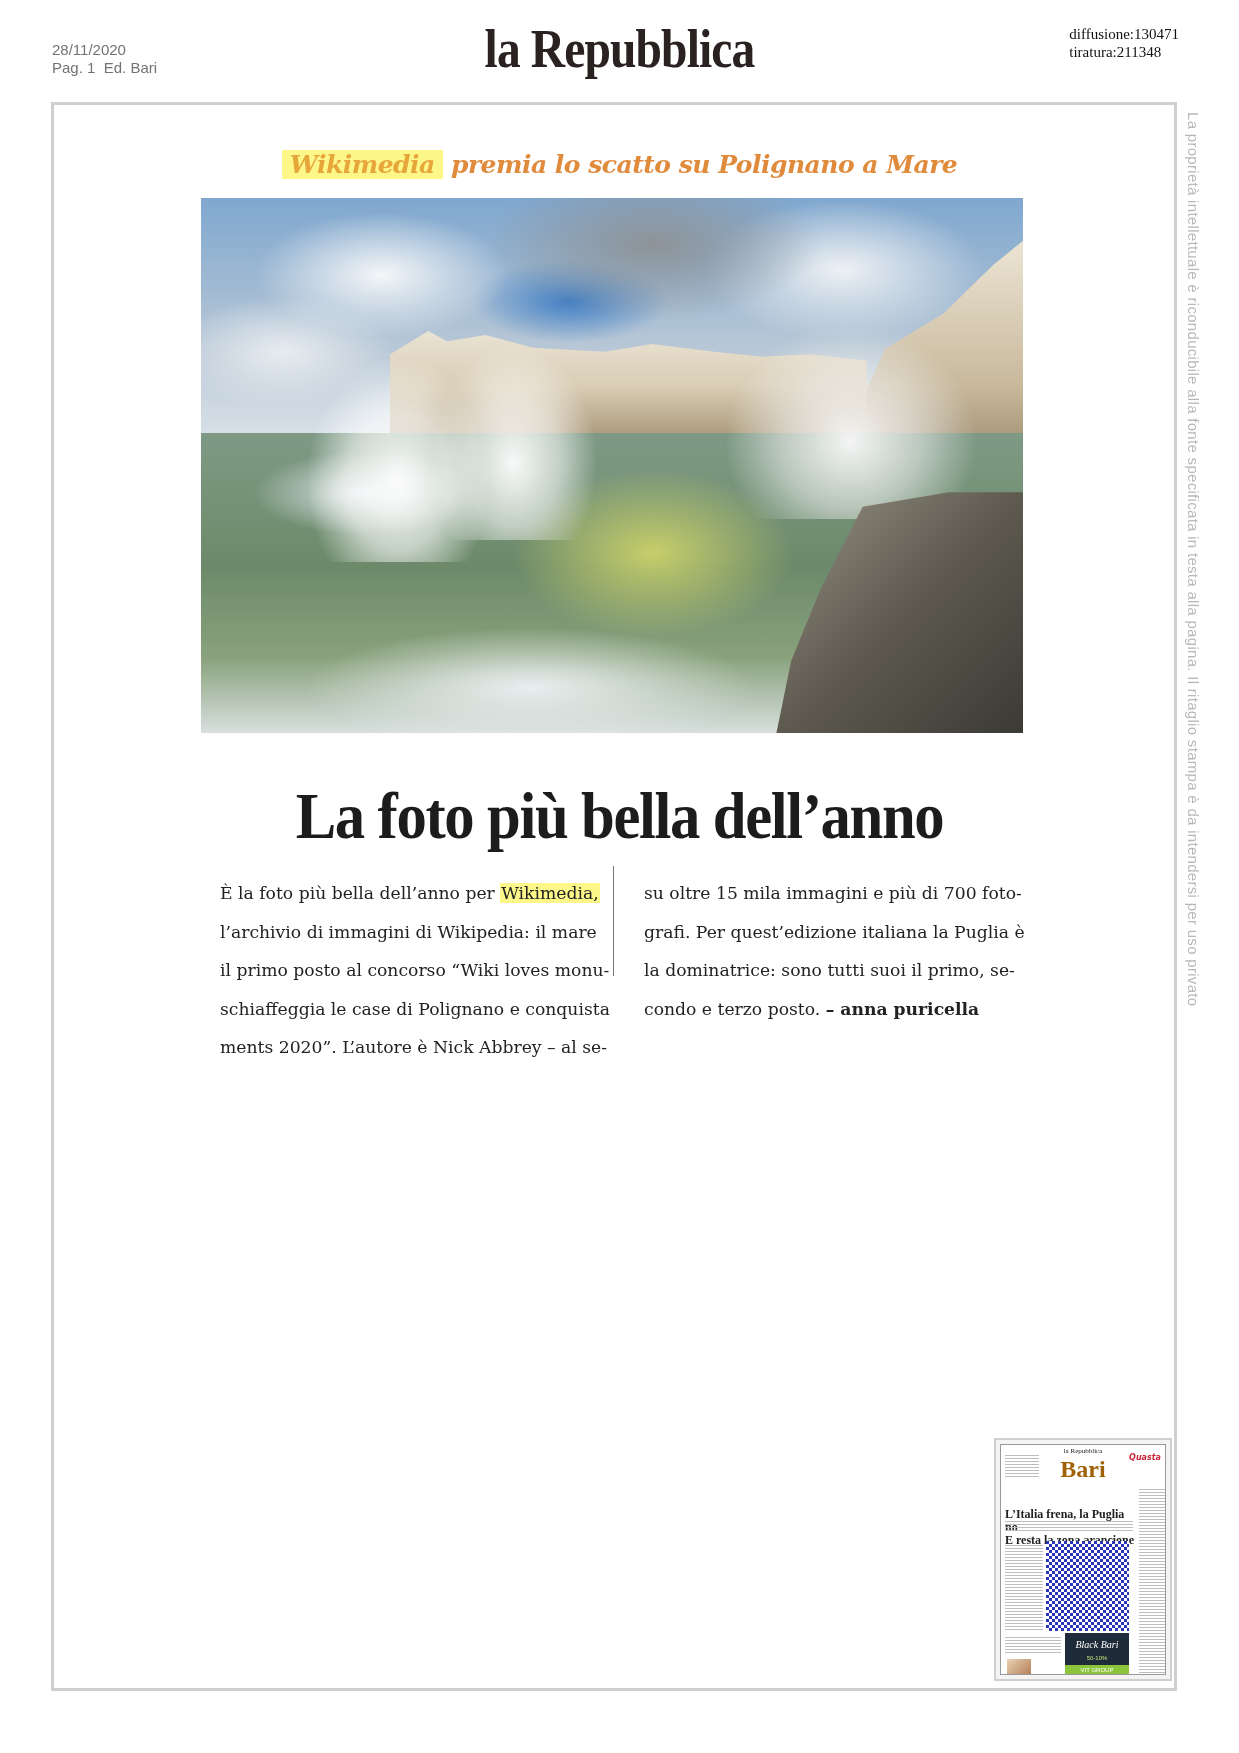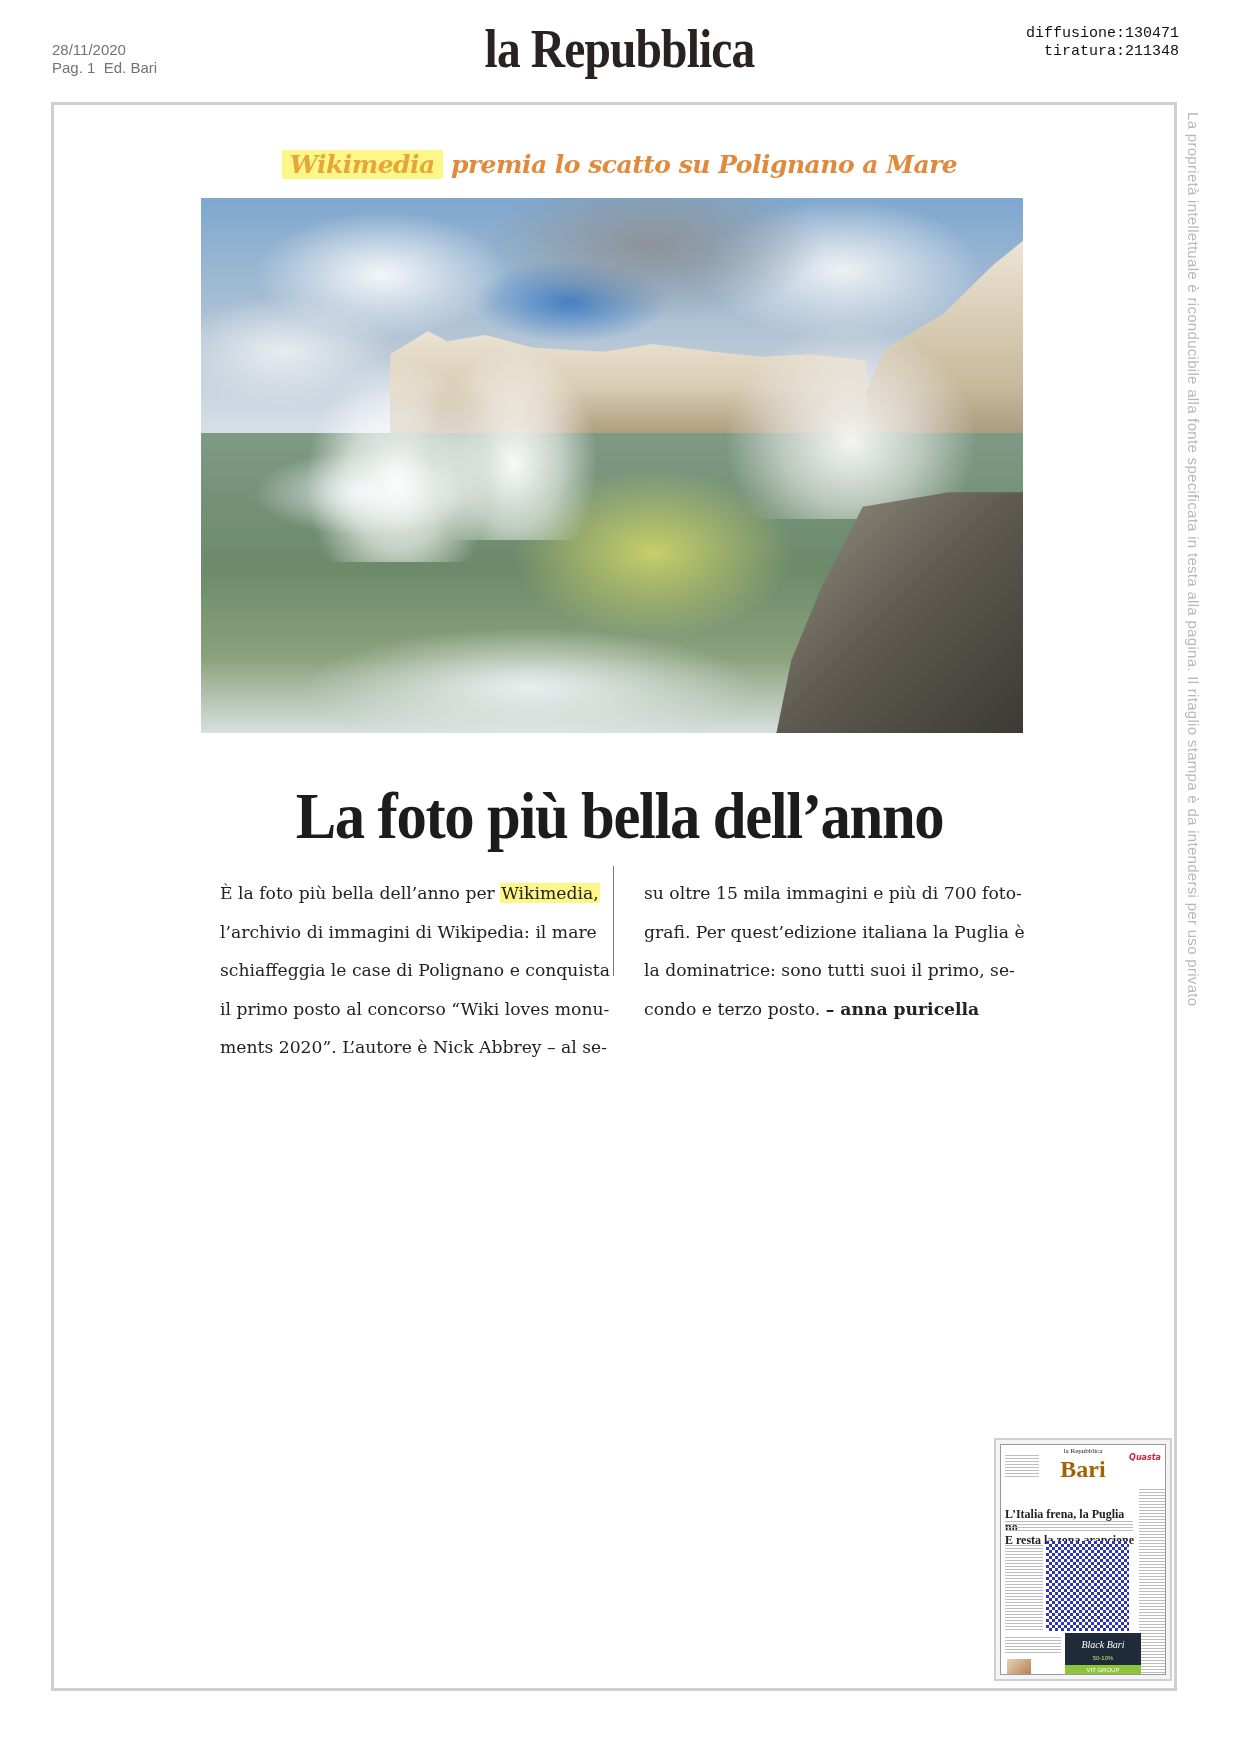--- a/index.html
+++ b/index.html
@@ -1,19 +1,19 @@
 <!DOCTYPE html>
 <html><head>
   <meta charset="utf-8">
   <style>
     html, body { margin: 0; padding: 0; background: #ffffff; }
     body { width: 1239px; height: 1753px; position: relative; overflow: hidden; font-family: "Liberation Sans", sans-serif; }
 
     .meta-left { position: absolute; left: 52px; top: 41px; font-family: "Liberation Sans", sans-serif; font-size: 15px; line-height: 18px; color: #737373; }
-    .meta-right { position: absolute; right: 60px; top: 25px; text-align: right; font-family: Liberation Mono, monospace; font-size: 15px; line-height: 18px; color: #111; }
+    .meta-right { position: absolute; right: 60px; top: 25px; font-family: Liberation Serif, serif; font-size: 15px; line-height: 18px; color: #111; }
     .masthead { position: absolute; left: 0; right: 0; top: 18px; text-align: center; font-family: "Liberation Serif", serif; font-weight: bold; font-size: 54px; letter-spacing: -1px; color: #2a2220; transform: scaleX(0.88); transform-origin: 50% 50%; }
 
     .frame { position: absolute; left: 51px; top: 102px; width: 1120px; height: 1583px; border: 3px solid #cfcfcf; box-sizing: content-box; }
 
     .side-note { position: absolute; left: 1184px; top: 112px; width: 20px; height: 960px; }
     .side-note span { position: absolute; left: 0; top: 0; white-space: nowrap; transform-origin: 0 0; transform: translate(18px, 0) rotate(90deg); font-family: "Liberation Sans", sans-serif; font-size: 15px; color: #b8b8b8; letter-spacing: 0.3px; }
 
     .kicker { position: absolute; left: 0; width: 1239px; top: 150px; text-align: center; font-family: "DejaVu Serif", serif; font-style: italic; font-weight: bold; font-size: 25px; color: #e08a3c; letter-spacing: -0.5px; }
     .hl { background: #fdf78a; color: #e6a63a; padding: 0 8px; }
 
@@ -57,21 +57,21 @@
     .thumb { position: absolute; left: 994px; top: 1438px; width: 178px; height: 243px; border: 2px solid #cfcfcf; background: #f4f4f4; padding: 4px; box-sizing: border-box; }
     .thumb-inner { position: relative; width: 100%; height: 100%; background: #fff; border: 1px solid #999; box-sizing: border-box; overflow: hidden; }
     .thumb-brand { position: absolute; left: 0; right: 0; top: 2px; text-align: center; font-family: "Liberation Serif", serif; font-size: 7px; color: #222; }
     .thumb-edition { position: absolute; left: 0; right: 0; top: 11px; text-align: center; font-family: "Liberation Serif", serif; font-size: 24px; font-weight: bold; color: #a16207; }
     .thumb-logo { position: absolute; right: 4px; top: 8px; font-family: "DejaVu Sans", sans-serif; font-size: 8px; font-weight: bold; color: #c8283c; font-style: italic; padding-left: 22px; }
     .thumb-head { position: absolute; left: 4px; width: 132px; top: 63px; font-family: "Liberation Serif", serif; font-size: 12px; line-height: 13px; font-weight: bold; color: #222; }
     .thumb-image { position: absolute; left: 45px; top: 96px; width: 83px; height: 90px;
       background-color: #2b33b8;
       background-image: linear-gradient(45deg, #ffffff 25%, transparent 25%, transparent 75%, #ffffff 75%), linear-gradient(45deg, #ffffff 25%, transparent 25%, transparent 75%, #ffffff 75%);
       background-size: 6px 6px; background-position: 0 0, 3px 3px; }
-    .thumb-ad { position: absolute; left: 64px; top: 188px; width: 76px; height: 48px; background: #1f2b38; }
+    .thumb-ad { position: absolute; left: 64px; top: 188px; width: 64px; height: 48px; background: #1f2b38; }
     .thumb-ad-title { position: absolute; left: 0; right: 0; top: 6px; text-align: center; font-family: "Liberation Serif", serif; font-style: italic; font-size: 10px; color: #fff; }
     .thumb-ad-sub { position: absolute; left: 0; right: 0; top: 22px; text-align: center; font-size: 6px; color: #c2e07a; font-family: "Liberation Sans", sans-serif; }
     .thumb-ad-bar { position: absolute; left: 0; right: 0; top: 32px; height: 10px; background: #8cc43c; text-align: center; font-size: 6px; color: #fff; line-height: 10px; font-family: "Liberation Sans", sans-serif; }
     .thumb-lines { position: absolute; background: repeating-linear-gradient(180deg, #bdbdbd 0px, #bdbdbd 1px, transparent 1px, transparent 3px); }
     .thumb-photo-small { position: absolute; left: 6px; top: 214px; width: 24px; height: 18px; background: linear-gradient(135deg, #e9d2b5, #b27a50); }
   </style>
 </head>
 <body>
 
 <div class="meta-left">
@@ -107,22 +107,22 @@
   <div class="spray2"></div>
   <div class="spray3"></div>
   <div class="rock"></div>
 </div>
 
 <div class="headline">La foto più bella dell’anno</div>
 
 <div class="col col-1">
   <p><span>È la foto più bella dell’anno per </span><span class="hl" style="color:#222;padding:0 1px;">Wikimedia,</span></p>
   <p>l’archivio di immagini di Wikipedia: il mare</p>
+  <p>il primo posto al concorso “Wiki loves monu-</p>
   <p>schiaffeggia le case di Polignano e conquista</p>
-  <p>il primo posto al concorso “Wiki loves monu-</p>
   <p>ments 2020”. L’autore è Nick Abbrey – al se-</p>
 </div>
 
 <div class="col-divider"></div>
 
 <div class="col col-2">
   <p>su oltre 15 mila immagini e più di 700 foto-</p>
   <p>grafi. Per quest’edizione italiana la Puglia è</p>
   <p>la dominatrice: sono tutti suoi il primo, se-</p>
   <p><span>condo e terzo posto. </span><span class="byline">– anna puricella</span></p>

